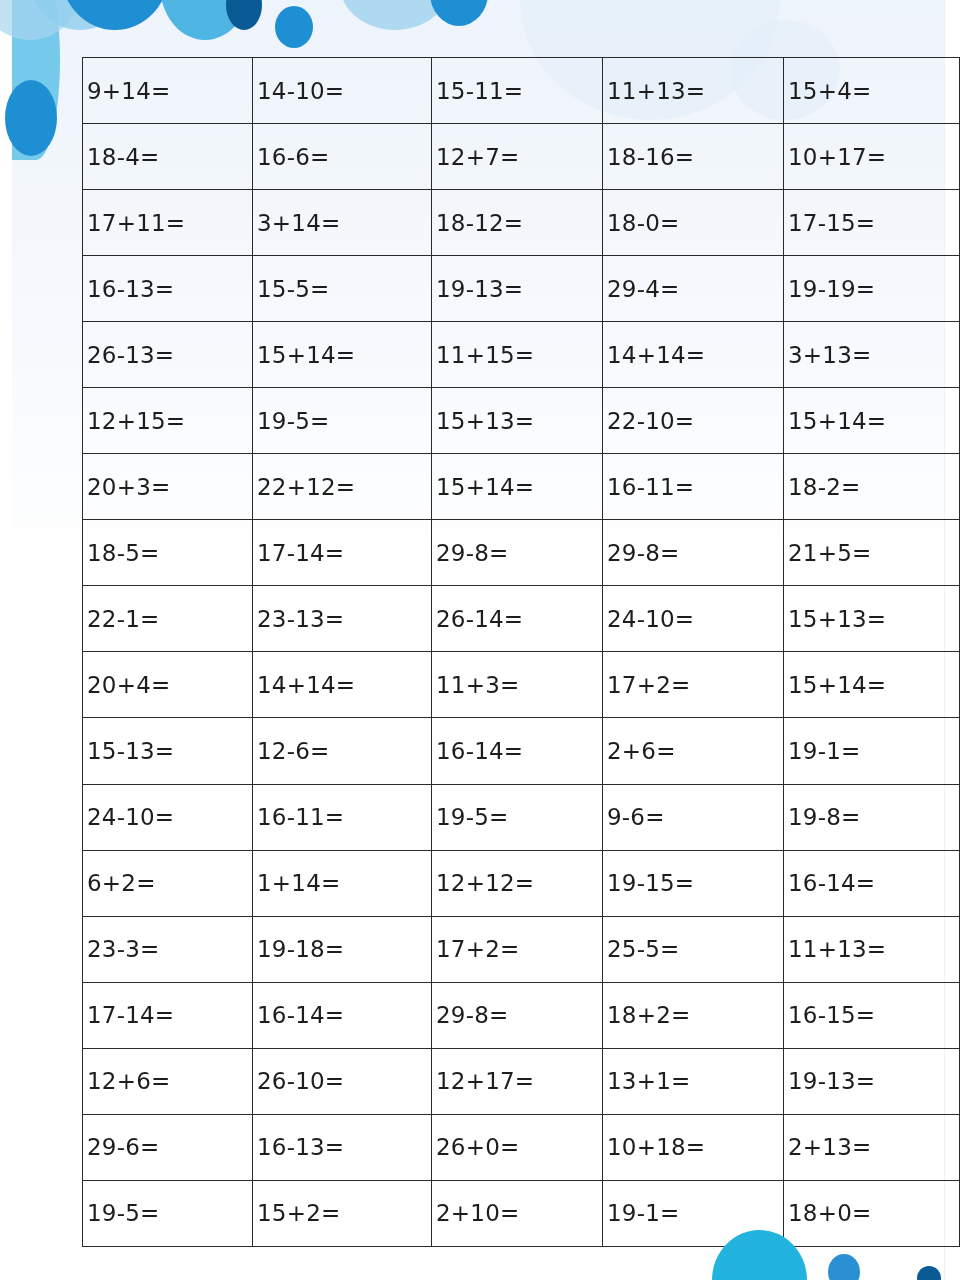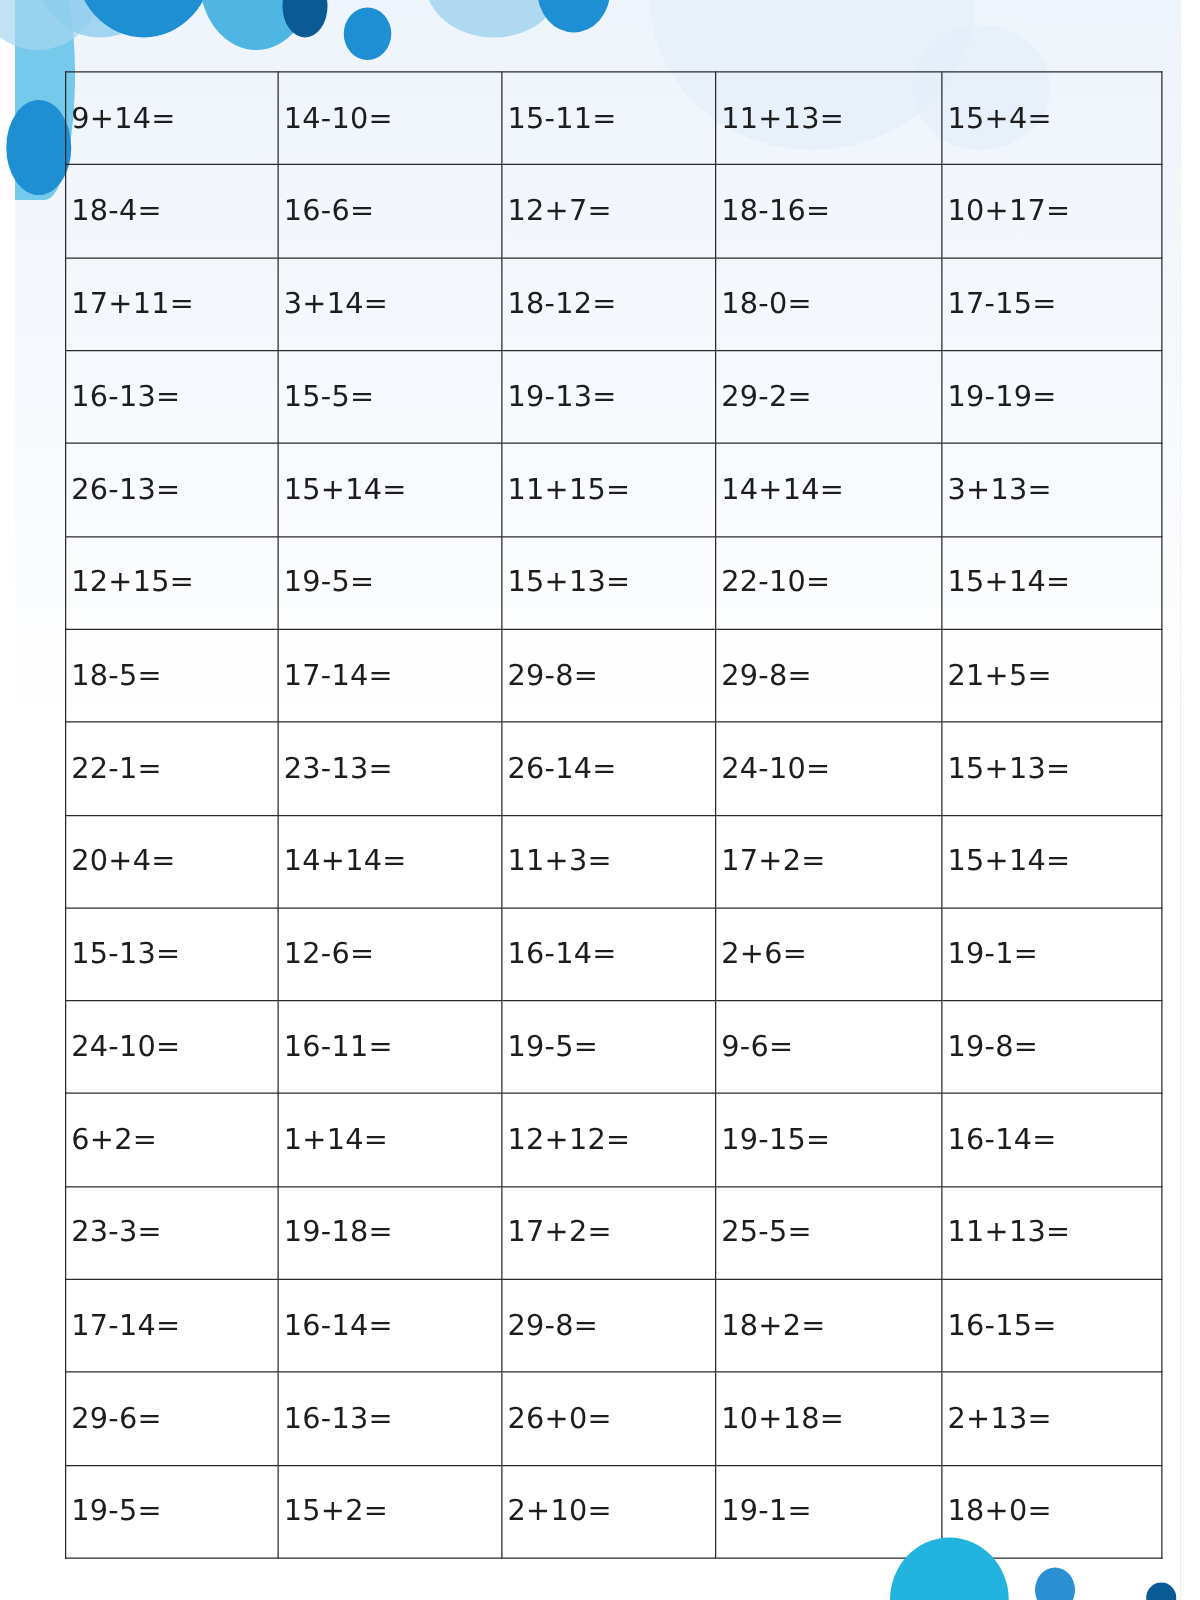--- a/index.html
+++ b/index.html
@@ -15,21 +15,21 @@
     .right-edge {
       position: absolute; right: 0; top: 0; width: 15px; height: 1280px; background: #ffffff;
       border-left: 1px solid #eef0f2;
     }
     .bubble { position: absolute; border-radius: 50%; }
     .sheet {
       position: absolute; left: 52px; top: 57px; width: 877px; height: 1190px;
     }
     table.grid {
       border-collapse: collapse; width: 877px; height: 1190px; table-layout: fixed;
-      position: relative; z-index: 2;
+      position: relative; z-index: 2; margin-left: 30px;
     }
     table.grid td {
       border: 1.6px solid #2a2a2a;
       height: 62.6px; padding: 0 0 0 4px;
       font-size: 23px; color: #1d1d1d; letter-spacing: 0.2px;
       vertical-align: middle; white-space: nowrap;
     }
     col.c1 { width: 170px; } col.c2 { width: 179px; } col.c3 { width: 171px; } col.c4 { width: 181px; } col.c5 { width: 176px; }
   </style>
 </head>
@@ -84,36 +84,43 @@
           <td>17+11=</td>
           <td>3+14=</td>
           <td>18-12=</td>
           <td>18-0=</td>
           <td>17-15=</td>
         </tr>
         <tr>
           <td>16-13=</td>
           <td>15-5=</td>
           <td>19-13=</td>
-          <td>29-2=</td>
+          <td>29-4=</td>
           <td>19-19=</td>
         </tr>
         <tr>
           <td>26-13=</td>
           <td>15+14=</td>
           <td>11+15=</td>
           <td>14+14=</td>
           <td>3+13=</td>
         </tr>
         <tr>
           <td>12+15=</td>
           <td>19-5=</td>
           <td>15+13=</td>
           <td>22-10=</td>
           <td>15+14=</td>
+        </tr>
+        <tr>
+          <td>20+3=</td>
+          <td>22+12=</td>
+          <td>15+14=</td>
+          <td>16-11=</td>
+          <td>18-2=</td>
         </tr>
         <tr>
           <td>18-5=</td>
           <td>17-14=</td>
           <td>29-8=</td>
           <td>29-8=</td>
           <td>21+5=</td>
         </tr>
         <tr>
           <td>22-1=</td>
@@ -158,20 +165,27 @@
           <td>11+13=</td>
         </tr>
         <tr>
           <td>17-14=</td>
           <td>16-14=</td>
           <td>29-8=</td>
           <td>18+2=</td>
           <td>16-15=</td>
         </tr>
         <tr>
+          <td>12+6=</td>
+          <td>26-10=</td>
+          <td>12+17=</td>
+          <td>13+1=</td>
+          <td>19-13=</td>
+        </tr>
+        <tr>
           <td>29-6=</td>
           <td>16-13=</td>
           <td>26+0=</td>
           <td>10+18=</td>
           <td>2+13=</td>
         </tr>
         <tr>
           <td>19-5=</td>
           <td>15+2=</td>
           <td>2+10=</td>

